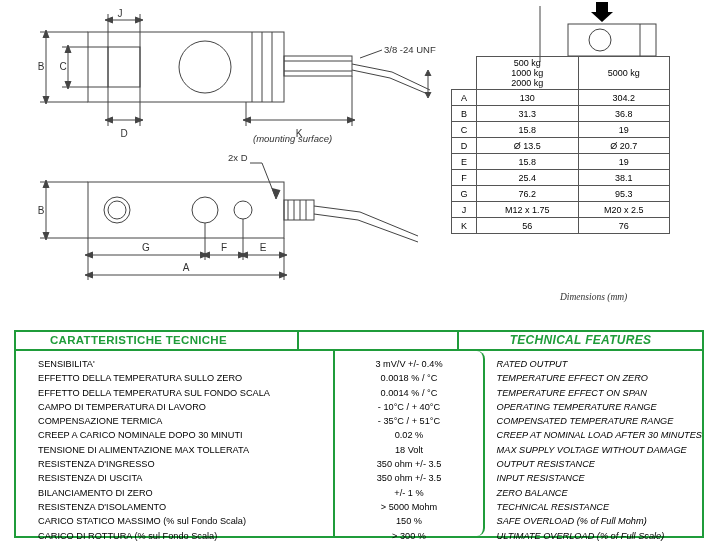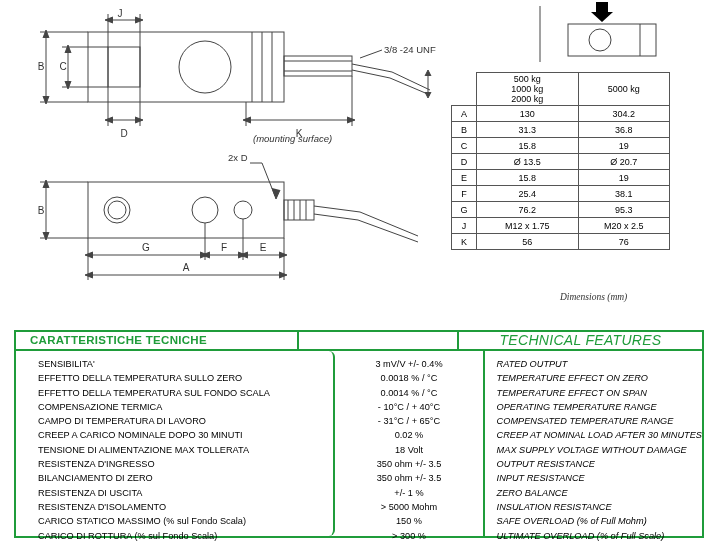--- a/index.html
+++ b/index.html
@@ -25,21 +25,21 @@
     position: absolute;
     left: 0; top: 0;
     width: 719px; height: 320px;
   }
   .drawing svg { display: block; }
 
   
   .dim-table {
     position: absolute;
     left: 451px;
-    top: 72px;
+    top: 56px;
     width: 219px;
     border-collapse: collapse;
     font-size: 9px;
   }
   .dim-table td, .dim-table th {
     border: 1px solid #555;
     text-align: center;
     padding: 1px 2px;
     height: 13px;
     font-weight: normal;
@@ -80,56 +80,56 @@
     border-bottom: 2px solid #1f9c3a;
     box-sizing: border-box;
   }
   .specs-header .h-left {
     width: 283px;
     border-right: 2px solid #1f9c3a;
     box-sizing: border-box;
     color: #1f9c3a;
     font-weight: bold;
     font-size: 11.5px;
-    padding-left: 14px;
+    padding-left: 34px;
     line-height: 17px;
     letter-spacing: 0.3px;
   }
   .specs-header .h-mid {
     width: 160px;
     border-right: 2px solid #1f9c3a;
     box-sizing: border-box;
   }
   .specs-header .h-right {
     flex: 1;
     color: #1f9c3a;
-    font-weight: normal;
+    font-weight: bold;
     font-style: italic;
-    font-size: 14px;
+    font-size: 12px;
     line-height: 17px;
     text-align: center;
     letter-spacing: 0.3px;
   }
   .specs-body {
     display: flex;
     height: calc(100% - 19px);
   }
   .col-it {
     width: 341px;
     border-right: 2px solid #1f9c3a;
     box-sizing: border-box;
     padding: 6px 0 0 22px;
-    border-radius: 6px;
   }
   .col-val {
     width: 160px;
     border-right: 2px solid #1f9c3a;
     box-sizing: border-box;
     padding: 6px 0 0 0;
     text-align: center;
+    border-radius: 8px;
   }
   .col-en {
     flex: 1;
     box-sizing: border-box;
     padding: 6px 0 0 12px;
   }
   .row-line {
     font-size: 9.2px;
     line-height: 14.3px;
     white-space: nowrap;
@@ -345,39 +345,39 @@
       <div class="h-left">CARATTERISTICHE TECNICHE</div>
       <div class="h-mid"></div>
       <div class="h-right">TECHNICAL FEATURES</div>
     </div>
     <div class="specs-body">
 
       <div class="col-it">
         <div class="row-line">SENSIBILITA'</div>
         <div class="row-line">EFFETTO DELLA TEMPERATURA SULLO ZERO</div>
         <div class="row-line">EFFETTO DELLA TEMPERATURA SUL FONDO SCALA</div>
+        <div class="row-line">CAMPO DI TEMPERATURA DI LAVORO</div>
         <div class="row-line">COMPENSAZIONE TERMICA</div>
-        <div class="row-line">CAMPO DI TEMPERATURA DI LAVORO</div>
         <div class="row-line">CREEP A CARICO NOMINALE DOPO 30 MINUTI</div>
         <div class="row-line">TENSIONE DI ALIMENTAZIONE MAX TOLLERATA</div>
         <div class="row-line">RESISTENZA D'INGRESSO</div>
+        <div class="row-line">RESISTENZA DI USCITA</div>
         <div class="row-line">BILANCIAMENTO DI ZERO</div>
-        <div class="row-line">RESISTENZA DI USCITA</div>
         <div class="row-line">RESISTENZA D'ISOLAMENTO</div>
         <div class="row-line">CARICO STATICO MASSIMO (% sul Fondo Scala)</div>
         <div class="row-line">CARICO DI ROTTURA (% sul Fondo Scala)</div>
         <div class="row-line">DEFLESSIONE A CARICO NOMINALE</div>
       </div>
 
       <div class="col-val">
         <div class="row-line">3 mV/V +/- 0.4%</div>
         <div class="row-line">0.0018 % / °C</div>
         <div class="row-line">0.0014 % / °C</div>
         <div class="row-line">- 10°C / + 40°C</div>
-        <div class="row-line">- 31°C / + 65°C</div>
+        <div class="row-line">- 35°C / + 51°C</div>
         <div class="row-line">0.02 %</div>
         <div class="row-line">18 Volt</div>
         <div class="row-line">350 ohm +/- 3.5</div>
         <div class="row-line">350 ohm +/- 3.5</div>
         <div class="row-line">+/- 1 %</div>
         <div class="row-line">&gt; 5000 Mohm</div>
         <div class="row-line">150 %</div>
         <div class="row-line">&gt; 300 %</div>
         <div class="row-line">0.4 mm</div>
       </div>
@@ -386,21 +386,21 @@
         <div class="row-line">RATED OUTPUT</div>
         <div class="row-line">TEMPERATURE EFFECT ON ZERO</div>
         <div class="row-line">TEMPERATURE EFFECT ON SPAN</div>
         <div class="row-line">OPERATING TEMPERATURE RANGE</div>
         <div class="row-line">COMPENSATED TEMPERATURE RANGE</div>
         <div class="row-line">CREEP AT NOMINAL LOAD AFTER 30 MINUTES</div>
         <div class="row-line">MAX SUPPLY VOLTAGE WITHOUT DAMAGE</div>
         <div class="row-line">OUTPUT RESISTANCE</div>
         <div class="row-line">INPUT RESISTANCE</div>
         <div class="row-line">ZERO BALANCE</div>
-        <div class="row-line">INSULATION RESISTANCE</div>
+        <div class="row-line">TECHNICAL RESISTANCE</div>
         <div class="row-line">SAFE OVERLOAD (% of  Full Mohm)</div>
         <div class="row-line">ULTIMATE OVERLOAD (% of  Full Scale)</div>
         <div class="row-line">DEFLECTION AT NOMINAL LOAD</div>
       </div>
 
     </div>
   </div>
 
 </div>
 

